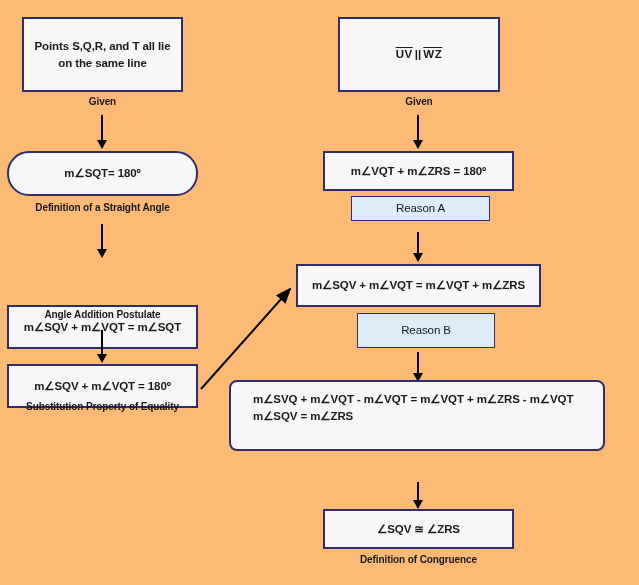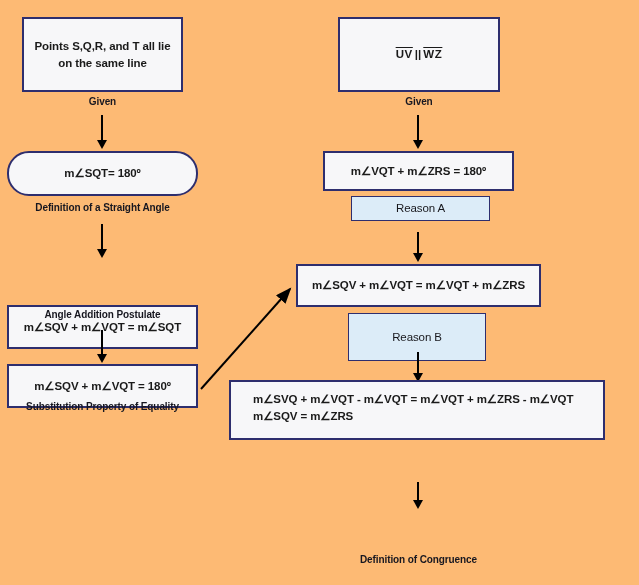--- a/index.html
+++ b/index.html
@@ -135,32 +135,33 @@
   <div class="arrow-v" style="left:417px; top:115px; height:26px;"></div>
 
   <div class="node" style="left:323px; top:151px; width:191px; height:40px;">m∠VQT + m∠ZRS = 180º</div>
 
   <div class="node reason" style="left:351px; top:196px; width:139px; height:25px;">Reason A</div>
 
   <div class="arrow-v" style="left:417px; top:232px; height:22px;"></div>
 
   <div class="node" style="left:296px; top:264px; width:245px; height:43px;">m∠SQV + m∠VQT = m∠VQT + m∠ZRS</div>
 
-  <div class="node reason" style="left:348px; top:313px; width:138px; height:48px;">Reason B</div>
+  <div class="node reason" style="left:357px; top:313px; width:138px; height:35px;">Reason B</div>
 
   <div class="arrow-v" style="left:417px; top:352px; height:22px;"></div>
 
-  <div class="node multiline" style="left:229px; top:380px; width:376px; height:60px;">
+  <div class="node multiline" style="left:229px; top:380px; width:376px; height:71px;border-radius:8px;">
     <span class="eqline">m∠SVQ + m∠VQT - m∠VQT = m∠VQT + m∠ZRS - m∠VQT</span>
     <span class="eqline">m∠SQV = m∠ZRS</span>
   </div>
 
 
   <div class="arrow-v" style="left:417px; top:482px; height:19px;"></div>
 
+  <div class="node" style="left:323px; top:509px; width:191px; height:40px;">∠SQV ≅ ∠ZRS</div>
 
   <div class="caption" style="left:323px; top:554px; width:191px;">Definition of Congruence</div>
 
   <svg class="diag" viewBox="0 0 639 585">
     <defs>
       <marker id="ah" markerWidth="9" markerHeight="9" refX="7" refY="3.2" orient="auto" markerUnits="strokeWidth">
         <path d="M0,0 L8,3.2 L0,6.4 z" fill="#000"></path>
       </marker>
     </defs>
     <line x1="201" y1="389" x2="290" y2="289" stroke="#000" stroke-width="2" marker-end="url(#ah)"></line>

